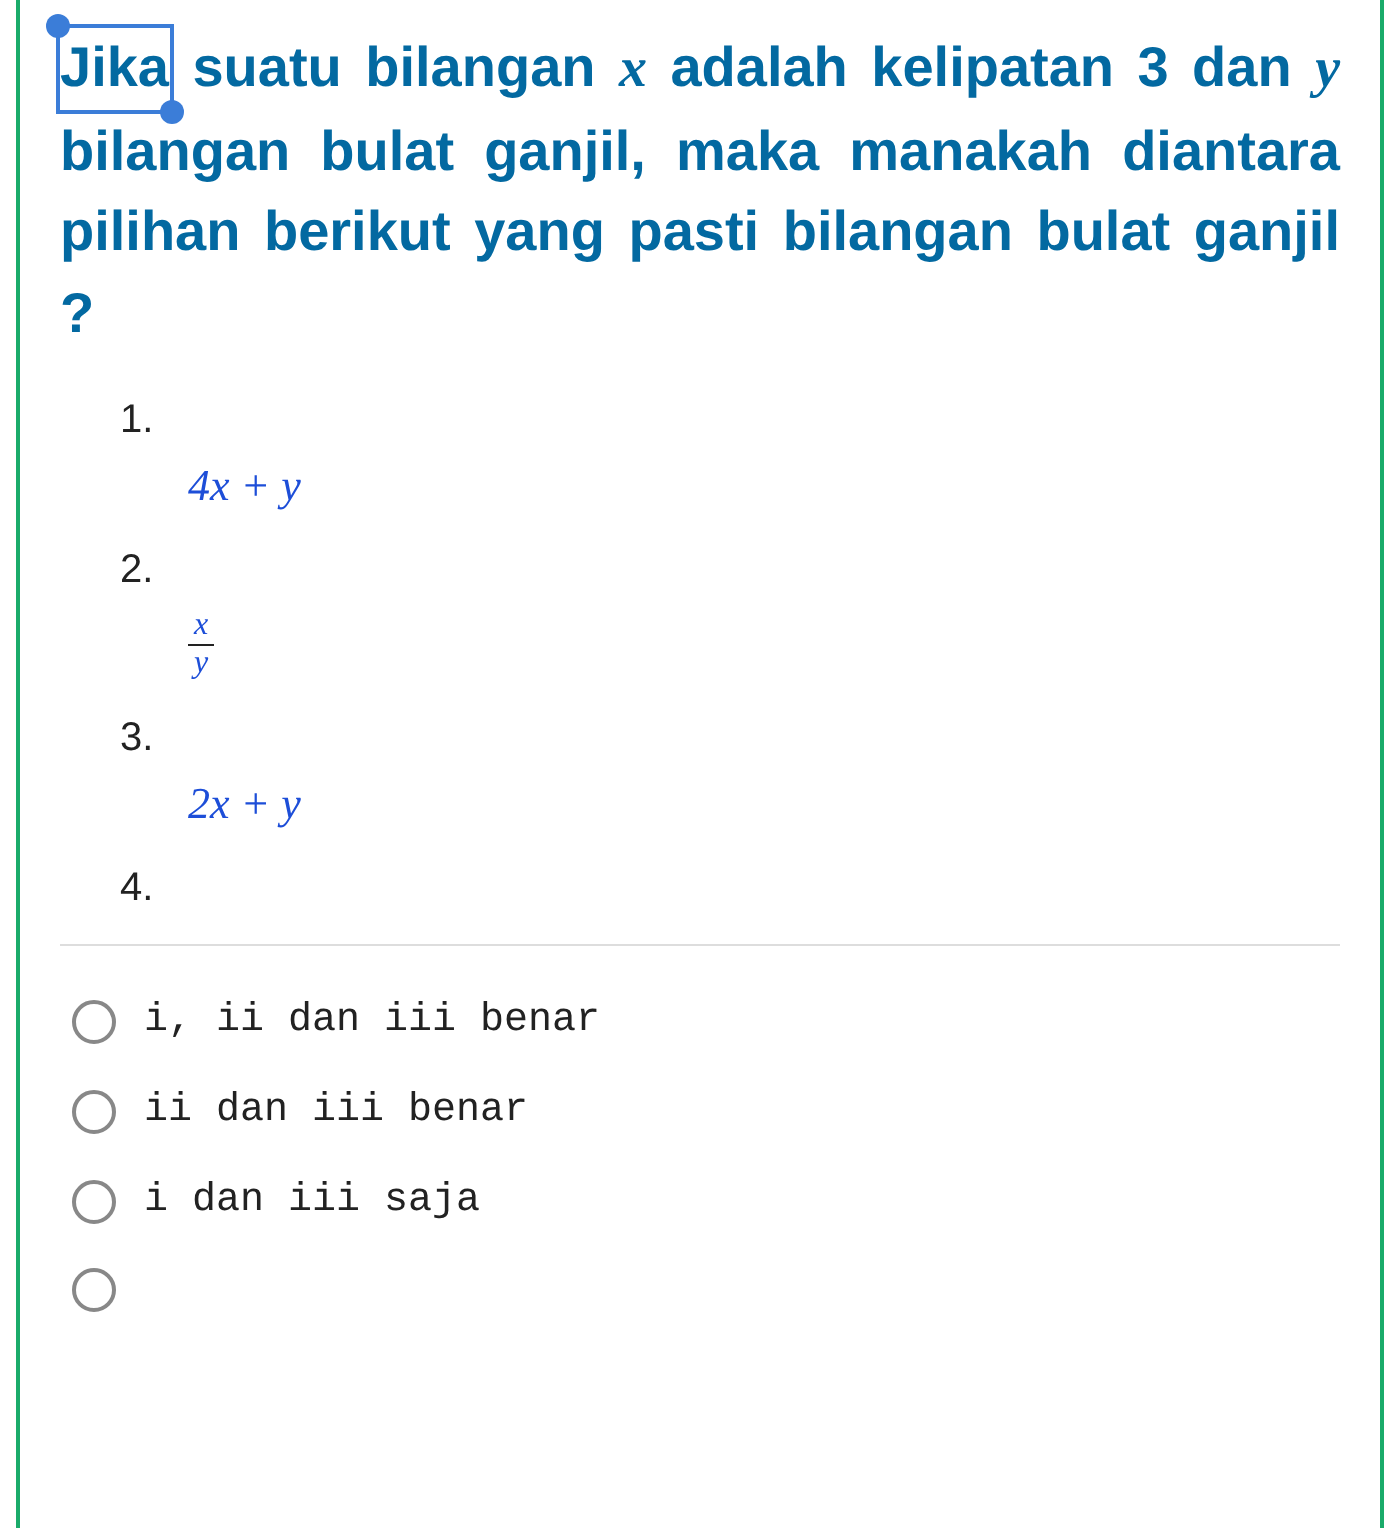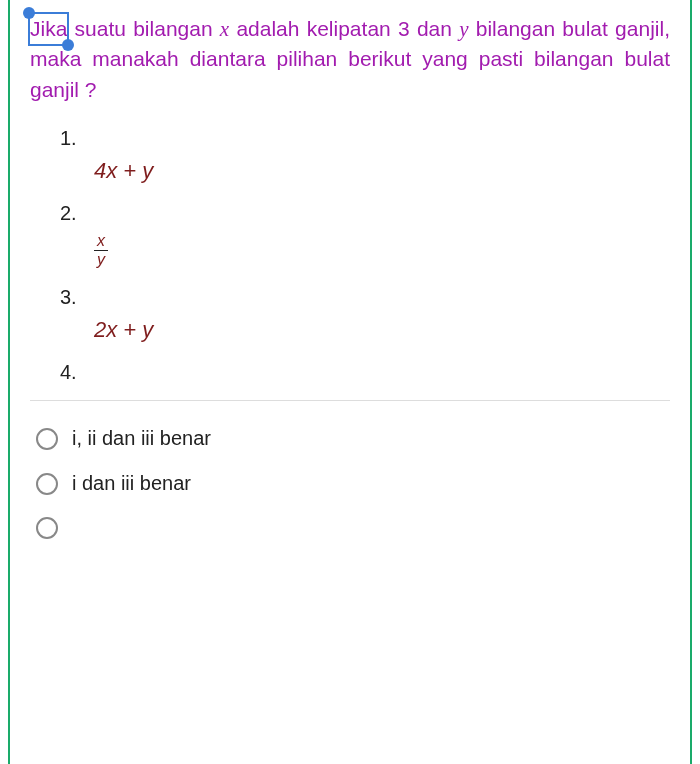--- a/index.html
+++ b/index.html
@@ -11,26 +11,26 @@
     position: relative;
   }
   .outer {
     position: absolute;
     left: 8px; right: 8px; top: 0; bottom: 0;
     border-left: 2px solid #1aab6a;
     border-right: 2px solid #1aab6a;
     padding: 14px 20px 20px 20px;
   }
   .question {
-    font-size: 21px;
-    color: #a21caf;
+    font-size: 28px;
+    color: #0369a1;
     line-height: 1.45;
     text-align: justify;
     text-justify: inter-word;
-    font-weight: 400;
+    font-weight: 700;
   }
   .question .italic { font-style: italic; font-family: 'Times New Roman', serif; }
   .hl-word {
     position: relative;
     display: inline-block;
   }
   .hl-box {
     position: absolute;
     left: -2px; top: -2px; right: -2px; bottom: -2px;
     border: 2px solid #3b7dd8;
@@ -45,40 +45,40 @@
   .handle.tl { left: -7px; top: -7px; }
   .handle.br { right: -7px; bottom: -7px; }
   .stems {
     margin: 22px 0 0 30px;
     font-size: 20px;
   }
   .stem { margin-bottom: 10px; }
   .stem-num { font-size: 20px; color: #222; }
   .stem-expr {
     margin: 8px 0 18px 34px;
-    font-family: Liberation Sans, sans-serif;
+    font-family: Liberation Serif, serif;
     font-style: italic;
     font-size: 22px;
-    color: #7f1d1d;
+    color: #1d4ed8;
   }
   .frac {
     display: inline-block;
     text-align: center;
     vertical-align: middle;
     font-size: 16px;
     line-height: 1;
   }
   .frac .num { display: block; border-bottom: 1.2px solid #222; padding: 0 3px 1px 3px; }
   .frac .den { display: block; padding: 1px 3px 0 3px; }
   .divider {
     border: none;
     border-top: 1px solid #ddd;
     margin: 16px 0 26px 0;
   }
-  .choices { margin-left: 6px; }
+  .choices { margin-left: 6px; font-family: Liberation Mono, monospace; }
   .choice {
     display: flex;
     align-items: center;
     margin-bottom: 22px;
     cursor: pointer;
   }
   .radio {
     width: 22px; height: 22px;
     border: 2px solid #888;
     border-radius: 50%;
@@ -129,20 +129,24 @@
 
   <hr class="divider">
 
   <div class="choices">
     <div class="choice">
       <span class="radio"></span>
       <span class="choice-label">i, ii dan iii benar</span>
     </div>
     <div class="choice">
       <span class="radio"></span>
-      <span class="choice-label">i dan iii benar</span>
+      <span class="choice-label">ii dan iii benar</span>
+    </div>
+    <div class="choice">
+      <span class="radio"></span>
+      <span class="choice-label">i dan iii saja</span>
     </div>
     <div class="choice">
       <span class="radio"></span>
     </div>
   </div>
 
 </div>
 
 </body></html>

